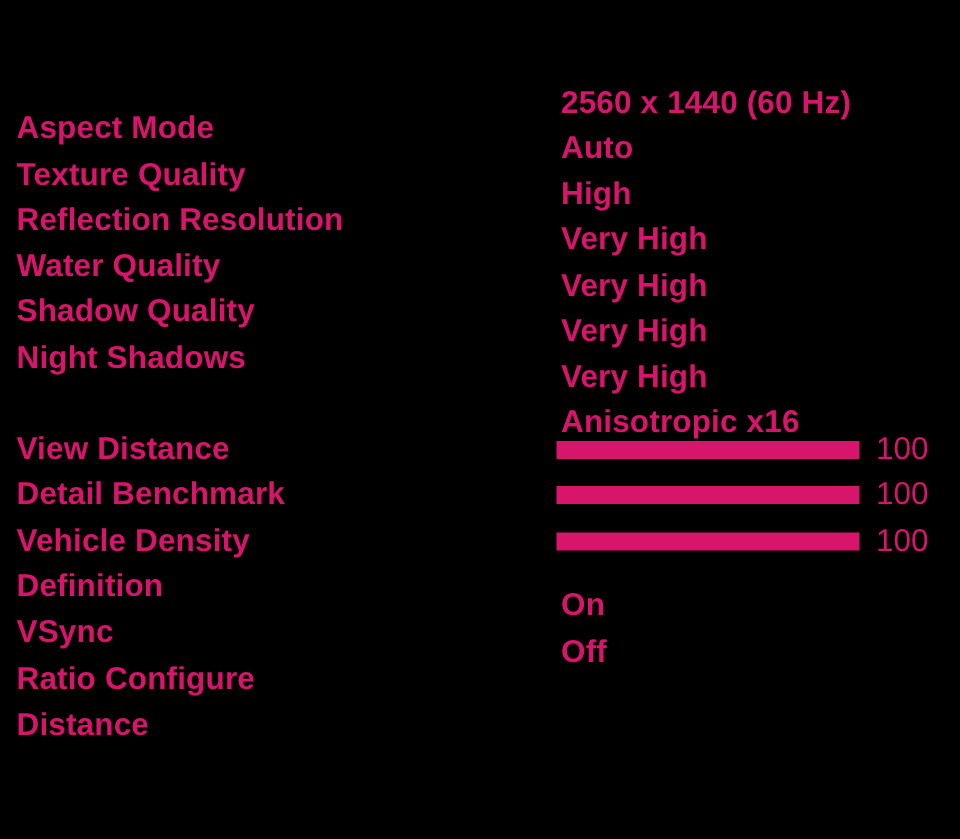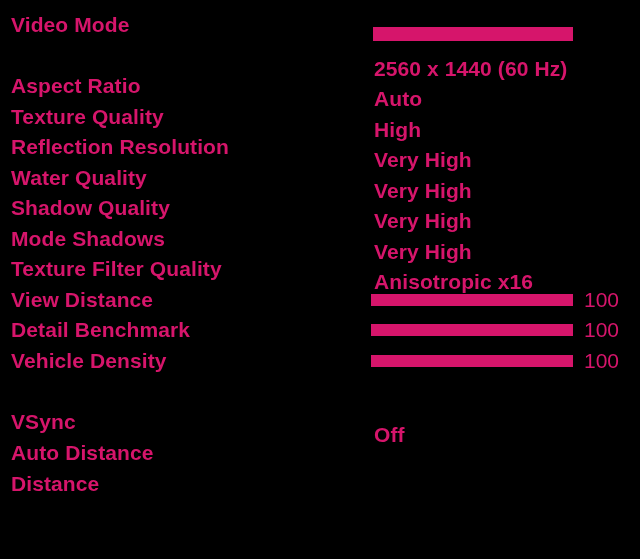--- a/index.html
+++ b/index.html
@@ -87,31 +87,27 @@
   }
   .resource-row .value {
     left: 374px;
   }
 </style>
 </head>
 <body>
 
 <div id="screen">
 
-  <div class="row" style="top:10px">
-    <span class="label">Video Mode</span>
-    <span class="mode-bar"></span>
-  </div>
 
   <div class="row" style="top:41px">
     <span class="value">2560 x 1440 (60 Hz)</span>
   </div>
 
   <div class="row" style="top:71px">
-    <span class="label">Aspect Ratio</span>
+    <span class="label">Aspect Mode</span>
     <span class="value">Auto</span>
   </div>
 
   <div class="row" style="top:102px">
     <span class="label">Texture Quality</span>
     <span class="value">High</span>
   </div>
 
   <div class="row" style="top:132px">
     <span class="label">Reflection Resolution</span>
@@ -122,26 +118,25 @@
     <span class="label">Water Quality</span>
     <span class="value">Very High</span>
   </div>
 
   <div class="row" style="top:193px">
     <span class="label">Shadow Quality</span>
     <span class="value">Very High</span>
   </div>
 
   <div class="row" style="top:224px">
-    <span class="label">Mode Shadows</span>
+    <span class="label">Night Shadows</span>
     <span class="value">Very High</span>
   </div>
 
   <div class="row" style="top:254px">
-    <span class="label">Texture Filter Quality</span>
     <span class="value">Anisotropic x16</span>
   </div>
 
   <div class="row" style="top:285px">
     <span class="label">View Distance</span>
     <span class="slider-wrap">
       <span class="slider-fill" style="width:202px"></span>
     </span>
     <span class="slider-value">100</span>
   </div>
@@ -155,28 +150,32 @@
   </div>
 
   <div class="row" style="top:346px">
     <span class="label">Vehicle Density</span>
     <span class="slider-wrap">
       <span class="slider-fill" style="width:202px"></span>
     </span>
     <span class="slider-value">100</span>
   </div>
 
+  <div class="row" style="top:376px">
+    <span class="label">Definition</span>
+    <span class="value">On</span>
+  </div>
 
   <div class="row" style="top:407px">
     <span class="label">VSync</span>
     <span class="value">Off</span>
   </div>
 
   <div class="row" style="top:438px">
-    <span class="label">Auto Distance</span>
+    <span class="label">Ratio Configure</span>
   </div>
 
   <div class="row" style="top:469px">
     <span class="label">Distance</span>
   </div>
 
 
 </div>
 
 </body></html>

